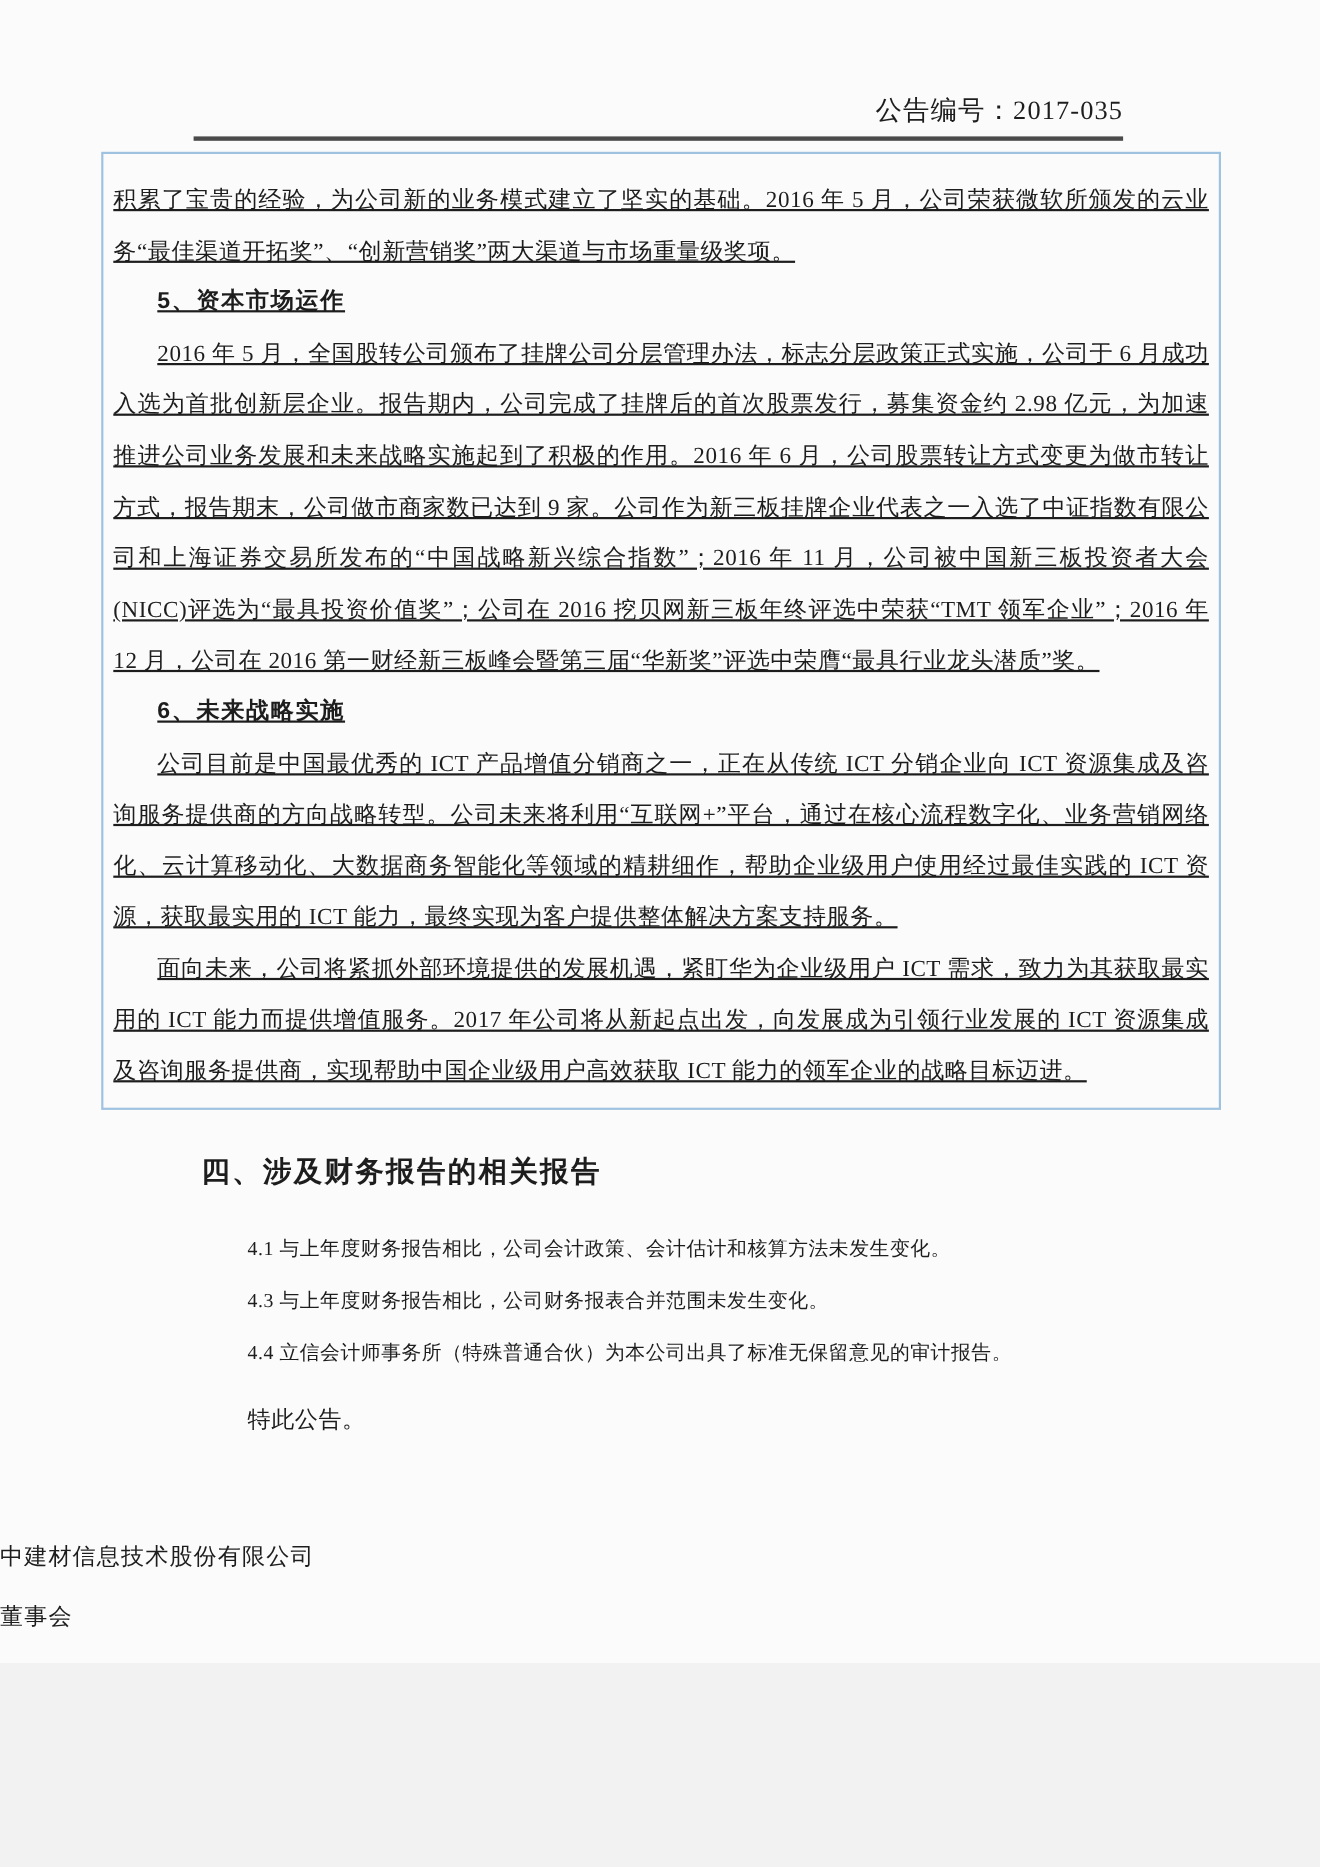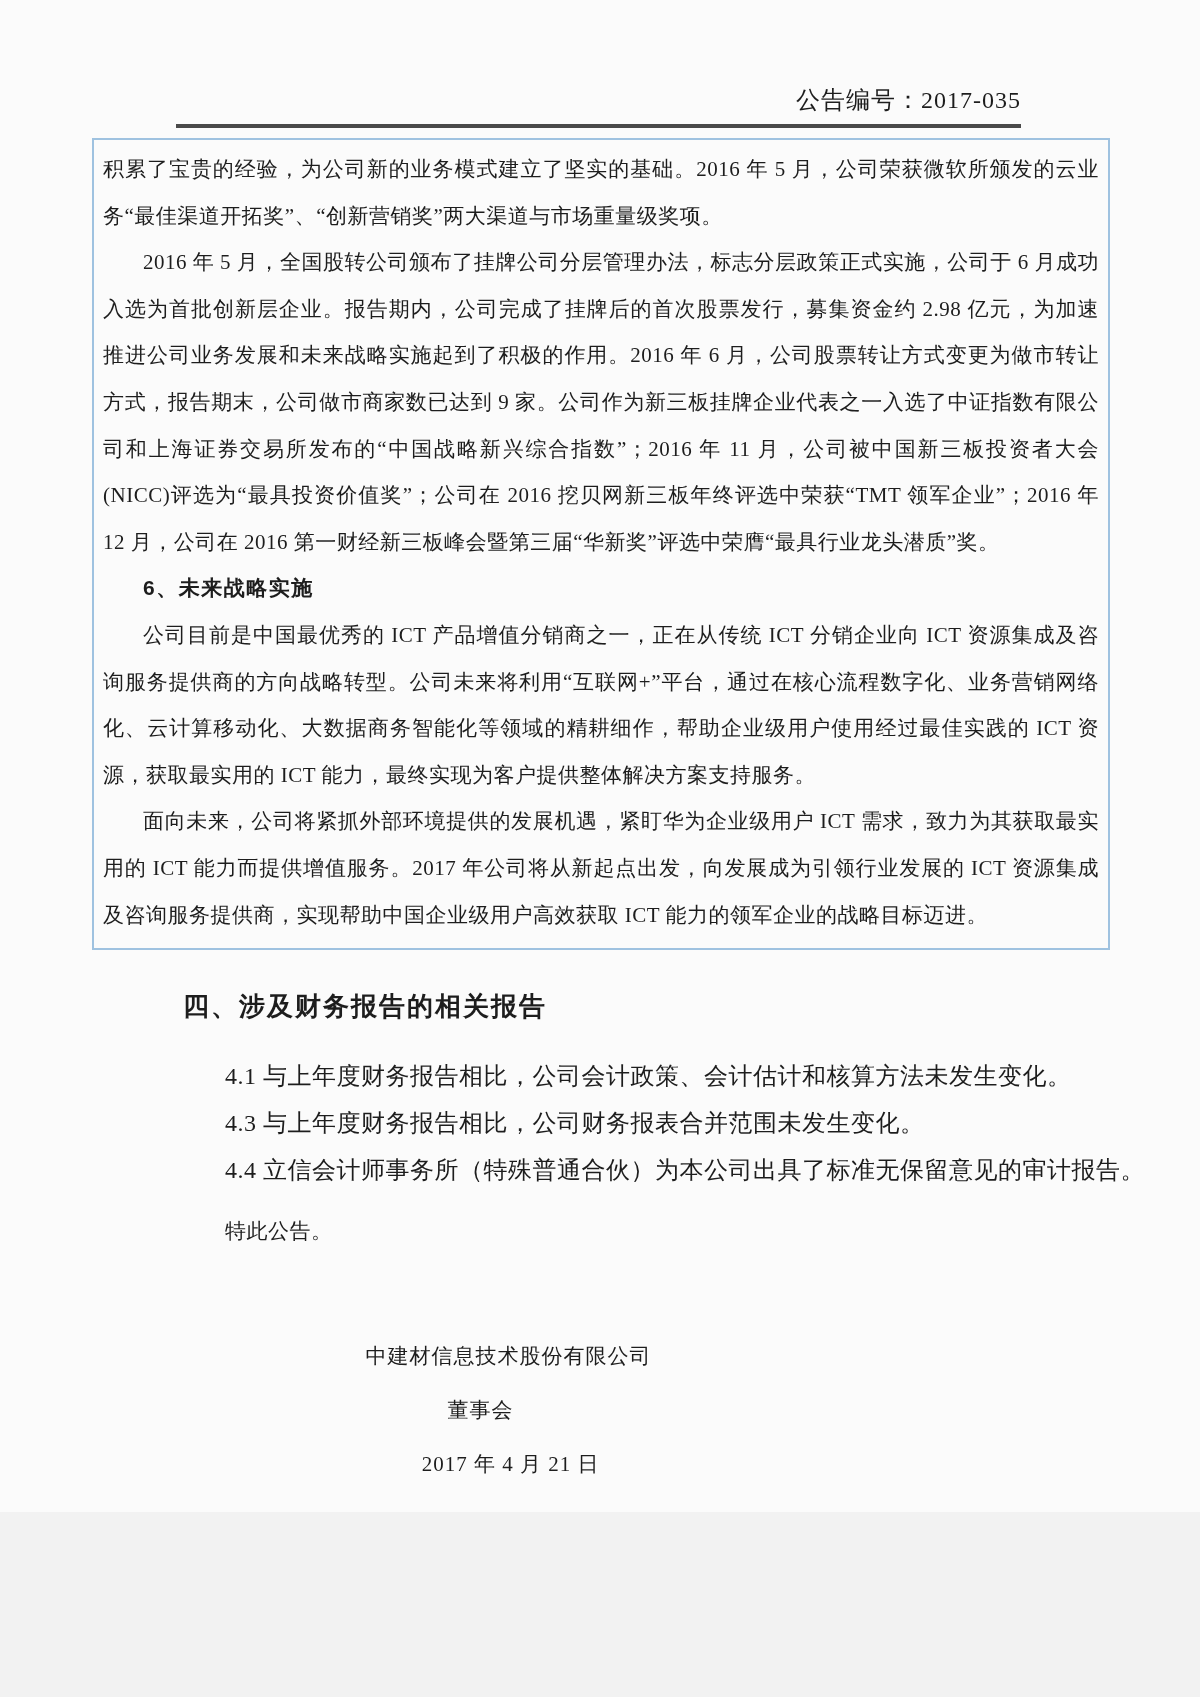--- a/index.html
+++ b/index.html
@@ -24,76 +24,78 @@
     height:4px;
     width:845px;
     margin:8px 0 0 176px;
     background:var(--rule-color,#4a4a4a);
   }
   .box {
     box-sizing:border-box;
     margin:10px 0 0 92px;
     width:1018px;
     border:2px solid var(--box-border,#9fc2e0);
-    padding:6px 9px 10px 9px;
+    padding:18px 9px 10px 9px;
     font-size:21px;
     line-height:46.6px;
     text-align:justify;
     text-justify:inter-character;
     letter-spacing:0.5px;
+    text-decoration:underline;
   }
   .box p { margin:0; }
   .box .indent { text-indent:40px; }
   .box .subhead {
     text-indent:40px;
     font-weight:700;
     font-family:"Liberation Sans","DejaVu Sans",sans-serif;
     letter-spacing:1.5px;
   }
   .sec-title {
     margin:39px 11px 0 183px;
     font-size:26px;
     line-height:34px;
     font-weight:700;
     font-family:"Liberation Sans","DejaVu Sans",sans-serif;
     letter-spacing:2px;
   }
-  .items { margin:30px 0 0 225px; font-size:24px; line-height:47px; letter-spacing:0.5px; }
+  .items { margin:30px 0 0 225px; font-size:18px; line-height:47px; letter-spacing:0.5px; }
   .items p { margin:0; }
   .closing {
     margin:14px 0 0 225px;
     font-size:21px;
     line-height:47px;
     letter-spacing:0.5px;
   }
   .sig {
     margin:74px 183px 0 0;
     display:flex;
     flex-direction:column;
-    align-items:center;
+    align-items:flex-start;
     font-size:21px;
     line-height:54px;
     letter-spacing:1px;
   }
   .sig-board { margin-right:56px; }
   .sig-date { margin-right:-4px; }
 </style>
 </head>
 <body>
 
 <div class="page">
 
   <div class="header">
     <span>公告编号：2017-035</span>
   </div>
 
   <div class="rule"></div>
 
   <div class="box">
     <p>积累了宝贵的经验，为公司新的业务模式建立了坚实的基础。2016 年 5 月，公司荣获微软所颁发的云业务“最佳渠道开拓奖”、“创新营销奖”两大渠道与市场重量级奖项。</p>
+    <p class="subhead">5、资本市场运作</p>
     <p class="indent">2016 年 5 月，全国股转公司颁布了挂牌公司分层管理办法，标志分层政策正式实施，公司于 6 月成功入选为首批创新层企业。报告期内，公司完成了挂牌后的首次股票发行，募集资金约 2.98 亿元，为加速推进公司业务发展和未来战略实施起到了积极的作用。2016 年 6 月，公司股票转让方式变更为做市转让方式，报告期末，公司做市商家数已达到 9 家。公司作为新三板挂牌企业代表之一入选了中证指数有限公司和上海证券交易所发布的“中国战略新兴综合指数”；2016 年 11 月，公司被中国新三板投资者大会(NICC)评选为“最具投资价值奖”；公司在 2016 挖贝网新三板年终评选中荣获“TMT 领军企业”；2016 年 12 月，公司在 2016 第一财经新三板峰会暨第三届“华新奖”评选中荣膺“最具行业龙头潜质”奖。</p>
     <p class="subhead">6、未来战略实施</p>
     <p class="indent">公司目前是中国最优秀的 ICT 产品增值分销商之一，正在从传统 ICT 分销企业向 ICT 资源集成及咨询服务提供商的方向战略转型。公司未来将利用“互联网+”平台，通过在核心流程数字化、业务营销网络化、云计算移动化、大数据商务智能化等领域的精耕细作，帮助企业级用户使用经过最佳实践的 ICT 资源，获取最实用的 ICT 能力，最终实现为客户提供整体解决方案支持服务。</p>
     <p class="indent">面向未来，公司将紧抓外部环境提供的发展机遇，紧盯华为企业级用户 ICT 需求，致力为其获取最实用的 ICT 能力而提供增值服务。2017 年公司将从新起点出发，向发展成为引领行业发展的 ICT 资源集成及咨询服务提供商，实现帮助中国企业级用户高效获取 ICT 能力的领军企业的战略目标迈进。</p>
   </div>
 
   <h2 class="sec-title">四、涉及财务报告的相关报告</h2>
 
   <div class="items">
     <p>4.1 与上年度财务报告相比，公司会计政策、会计估计和核算方法未发生变化。</p>

